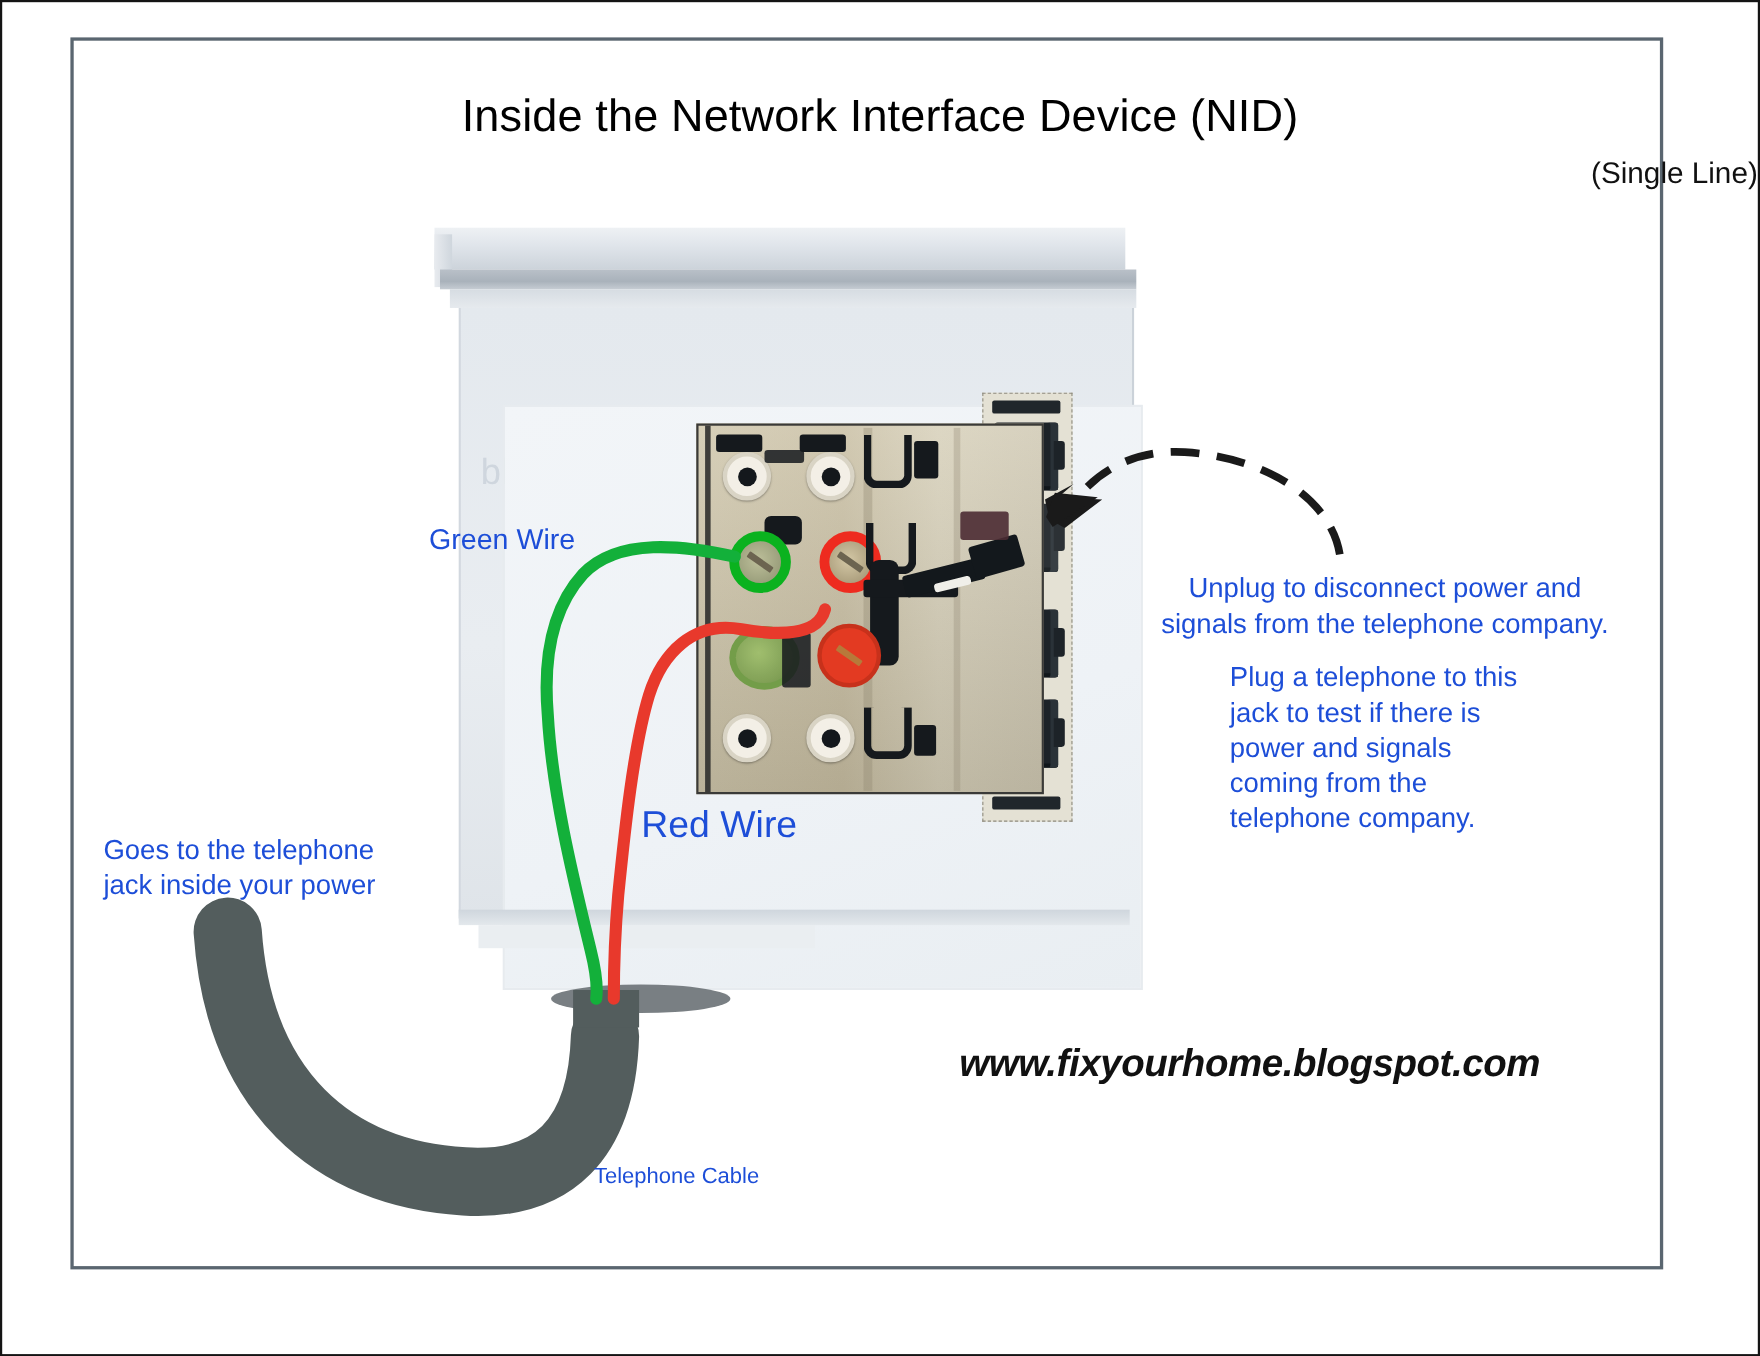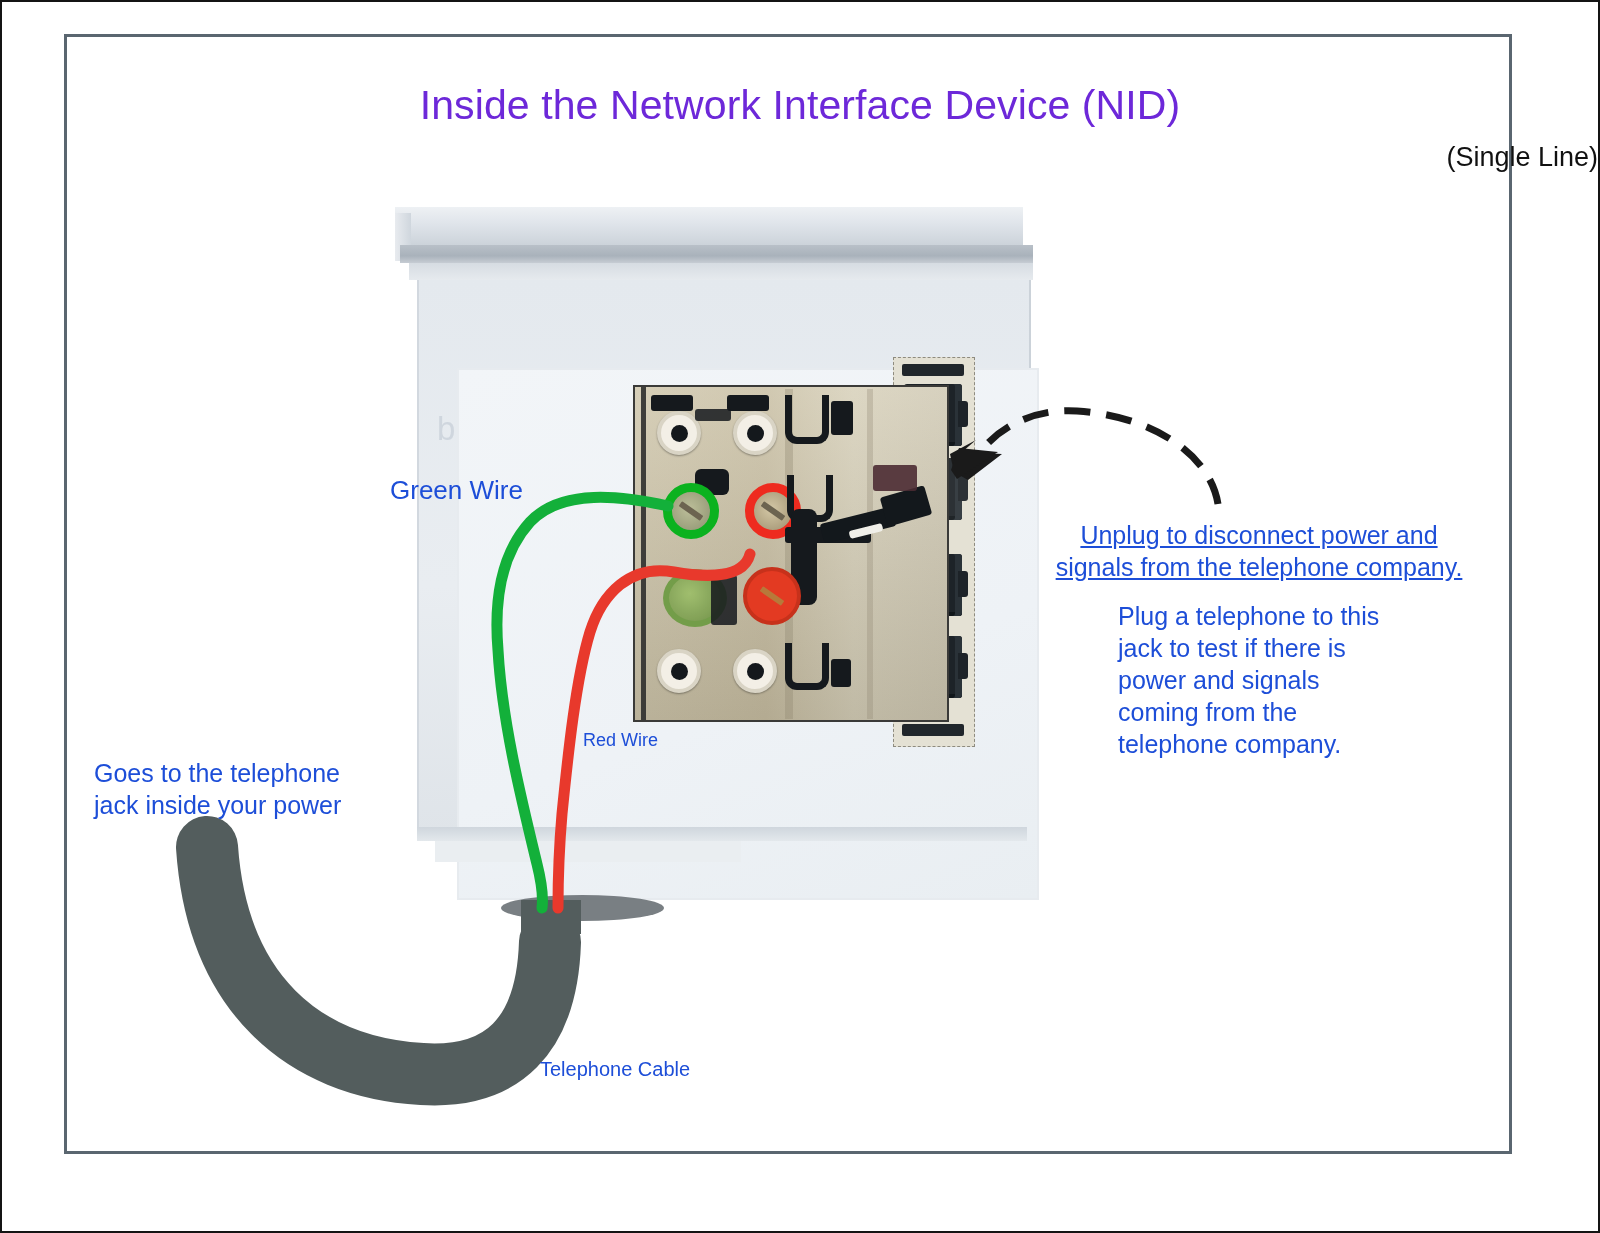--- a/index.html
+++ b/index.html
@@ -8,21 +8,21 @@
 
   
   #page{position:absolute;inset:0;border:2px solid #141414;box-sizing:border-box;background:#fff;}
 
   
   #inner-frame{position:absolute;left:62px;top:32px;width:1448px;height:1120px;
      border:3px solid #5a6670;box-sizing:border-box;background:#fff;}
 
   
   #title{position:absolute;left:0;right:0;top:80px;text-align:center;
-     font-size:41px;letter-spacing:.1px;color:#6d28d9;}
+     font-size:41px;letter-spacing:.1px;color:#000000;}
   #subtitle{position:absolute;left:0;right:0;top:140px;text-align:right;
      font-size:27px;color:#111;}
 
   
   #nid-box{position:absolute;left:393px;top:205px;width:638px;height:655px;}
 
   .lid-top{position:absolute;left:0;top:0;width:628px;height:38px;
      background:linear-gradient(180deg,#eef1f4 0%,#dfe4ea 45%,#ccd3da 100%);}
   .lid-edge{position:absolute;left:5px;top:38px;width:633px;height:18px;
      background:linear-gradient(180deg,#b9c0c8 0%,#a9b2bb 60%,#c6ccd3 100%);}
@@ -89,24 +89,24 @@
 
   
   .plug{position:absolute;background:#13181c;border-radius:3px;}
 
   
   #wires{position:absolute;left:0;top:0;width:1600px;height:1233px;pointer-events:none;}
 
   
   .lbl{position:absolute;font-size:25px;color:#1d4ed8;line-height:1.28;white-space:pre-line;}
   #lbl-green{left:388px;top:472px;font-size:26px;}
-  #lbl-red{left:581px;top:727px;font-size:18px;}
+  #lbl-red{left:581px;top:727px;font-size:34px;}
   #lbl-home{left:92px;top:755px;font-size:25px;}
   #lbl-cable{left:538px;top:1055px;font-size:20px;}
-  #lbl-unplug{left:1022px;top:517px;font-size:25px;text-align:center;width:470px;text-decoration:underline;}
+  #lbl-unplug{left:1022px;top:517px;font-size:25px;text-align:center;width:470px;}
   #lbl-plug{left:1116px;top:598px;font-size:25px;}
   #url{position:absolute;left:870px;top:945px;font-size:35px;font-style:italic;
        font-weight:bold;color:#111;letter-spacing:-.4px;}
 </style>
 </head>
 <body>
 
 <div id="page">
   <div id="inner-frame"></div>
 
@@ -202,13 +202,14 @@
 jack inside your power</div>
   <div class="lbl" id="lbl-cable">Telephone Cable</div>
   <div class="lbl" id="lbl-unplug">Unplug to disconnect power and
 signals from the telephone company.</div>
   <div class="lbl" id="lbl-plug">Plug a telephone to this
 jack   to test if there is
 power and signals
 coming from the
 telephone company.</div>
 
+  <div id="url">www.fixyourhome.blogspot.com</div>
 </div>
 
 </body></html>

